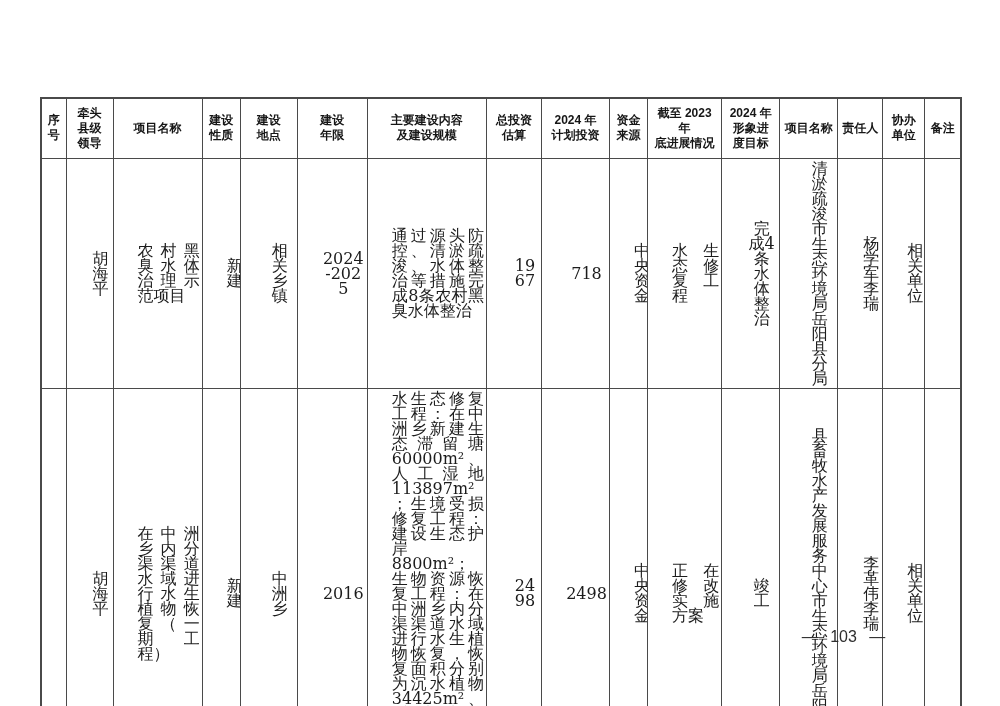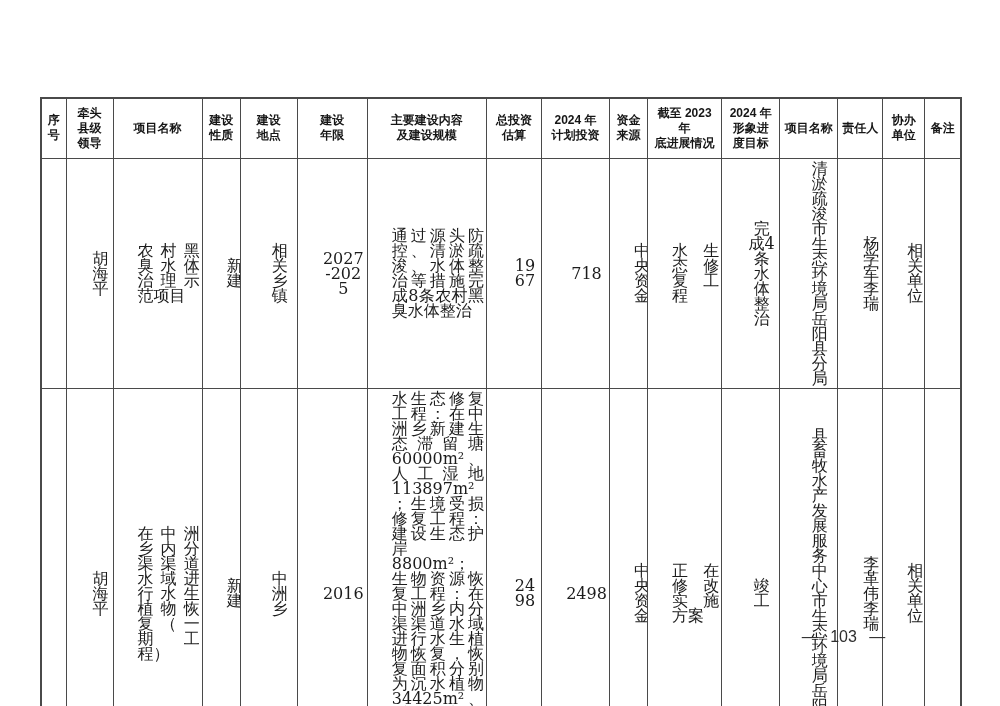--- a/index.html
+++ b/index.html
@@ -119,21 +119,21 @@
         <th>备注</th>
       </tr>
     </thead>
     <tbody>
       <tr class="row-135">
         <td>107</td>
         <td>胡海平</td>
         <td class="just">农村黑臭水体治理示范项目</td>
         <td>新建</td>
         <td>相关乡镇</td>
-        <td>2027-2025</td>
+        <td>2024-2025</td>
         <td class="just">通过源头防控、清淤疏浚、水体整治等措施完成8条农村黑臭水体整治</td>
         <td>1967</td>
         <td>718</td>
         <td>中央
 资金</td>
         <td class="just">水生态修复工程</td>
         <td>完成4条水体整治</td>
         <td>清淤疏浚
 市生态环境局岳阳县分局</td>
         <td>杨学军

